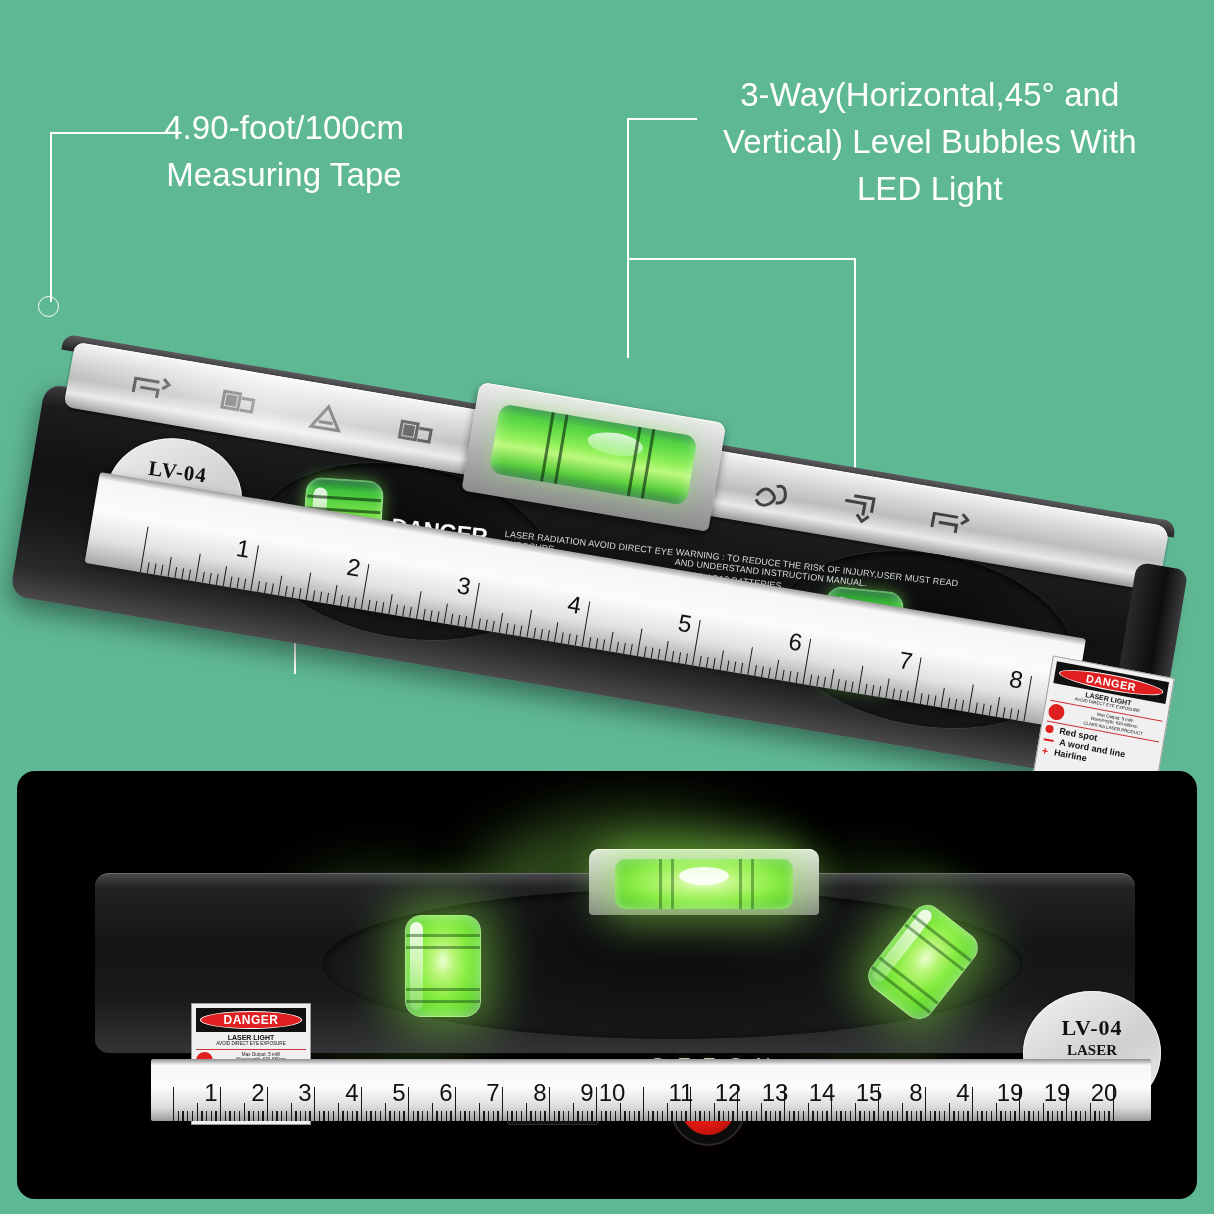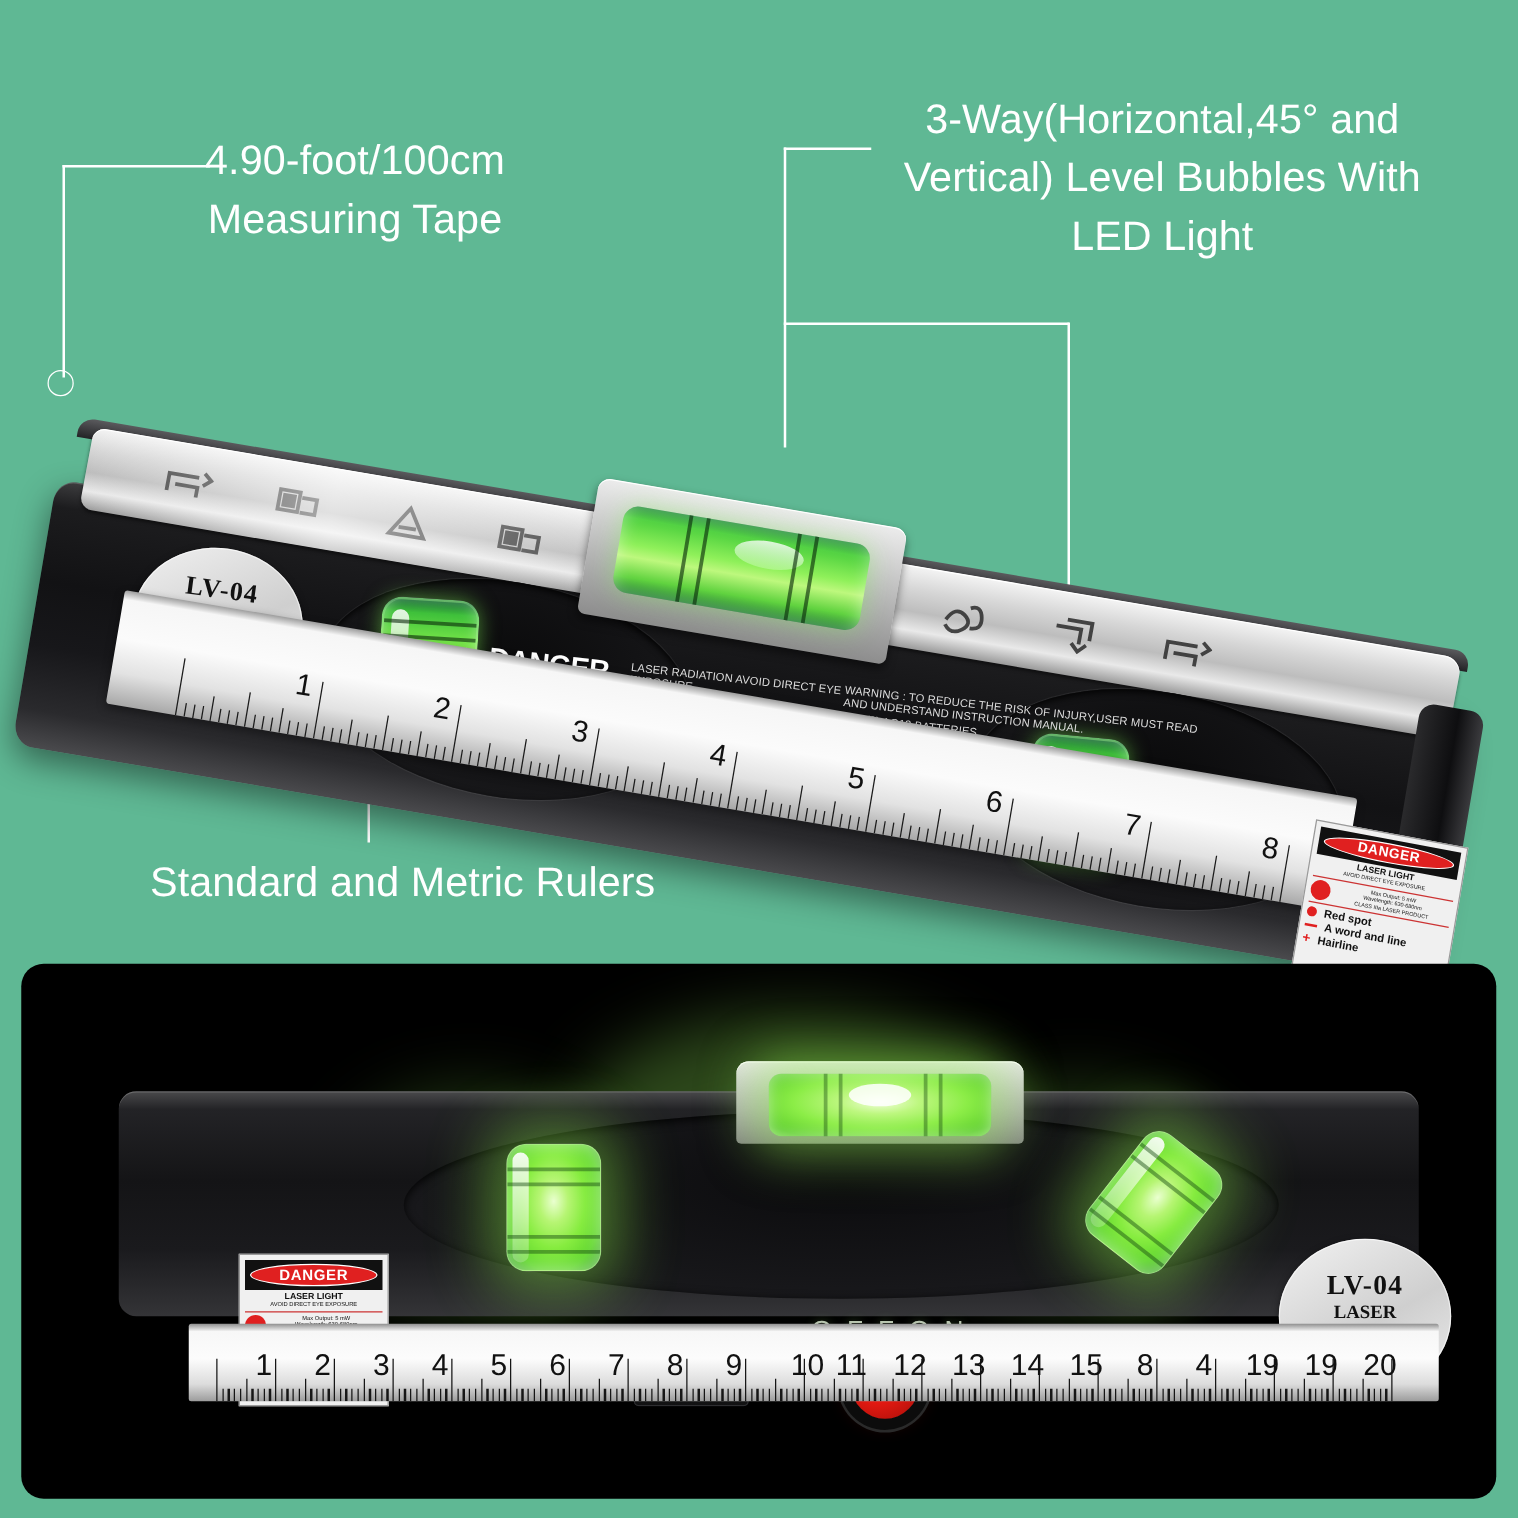--- a/index.html
+++ b/index.html
@@ -879,34 +879,33 @@
         <div class="t" style="height: 34px; left: 962px;"></div>
         <div class="num" style="left: 60px;">1</div>
         <div class="num" style="left: 107px;">2</div>
         <div class="num" style="left: 154px;">3</div>
         <div class="num" style="left: 201px;">4</div>
         <div class="num" style="left: 248px;">5</div>
         <div class="num" style="left: 295px;">6</div>
         <div class="num" style="left: 342px;">7</div>
         <div class="num" style="left: 389px;">8</div>
         <div class="num" style="left: 436px;">9</div>
-        <div class="num" style="left: 495px;">10</div>
+        <div class="num" style="left: 461px;">10</div>
         <div class="num" style="left: 530px;">11</div>
         <div class="num" style="left: 577px;">12</div>
         <div class="num" style="left: 624px;">13</div>
         <div class="num" style="left: 671px;">14</div>
         <div class="num" style="left: 718px;">15</div>
         <div class="num" style="left: 765px;">8</div>
         <div class="num" style="left: 812px;">4</div>
         <div class="num" style="left: 859px;">19</div>
         <div class="num" style="left: 906px;">19</div>
         <div class="num" style="left: 953px;">20</div>
       </div>
   </div>
 
   <div class="callout" id="callout-tape">4.90-foot/100cm
 Measuring Tape</div>
   <div class="callout" id="callout-bubbles">3-Way(Horizontal,45° and
 Vertical) Level Bubbles With
 LED Light</div>
-  <div class="callout" id="callout-rulers">Standard and Metric Rulers</div>
 
 </div>
 
 </body></html>

